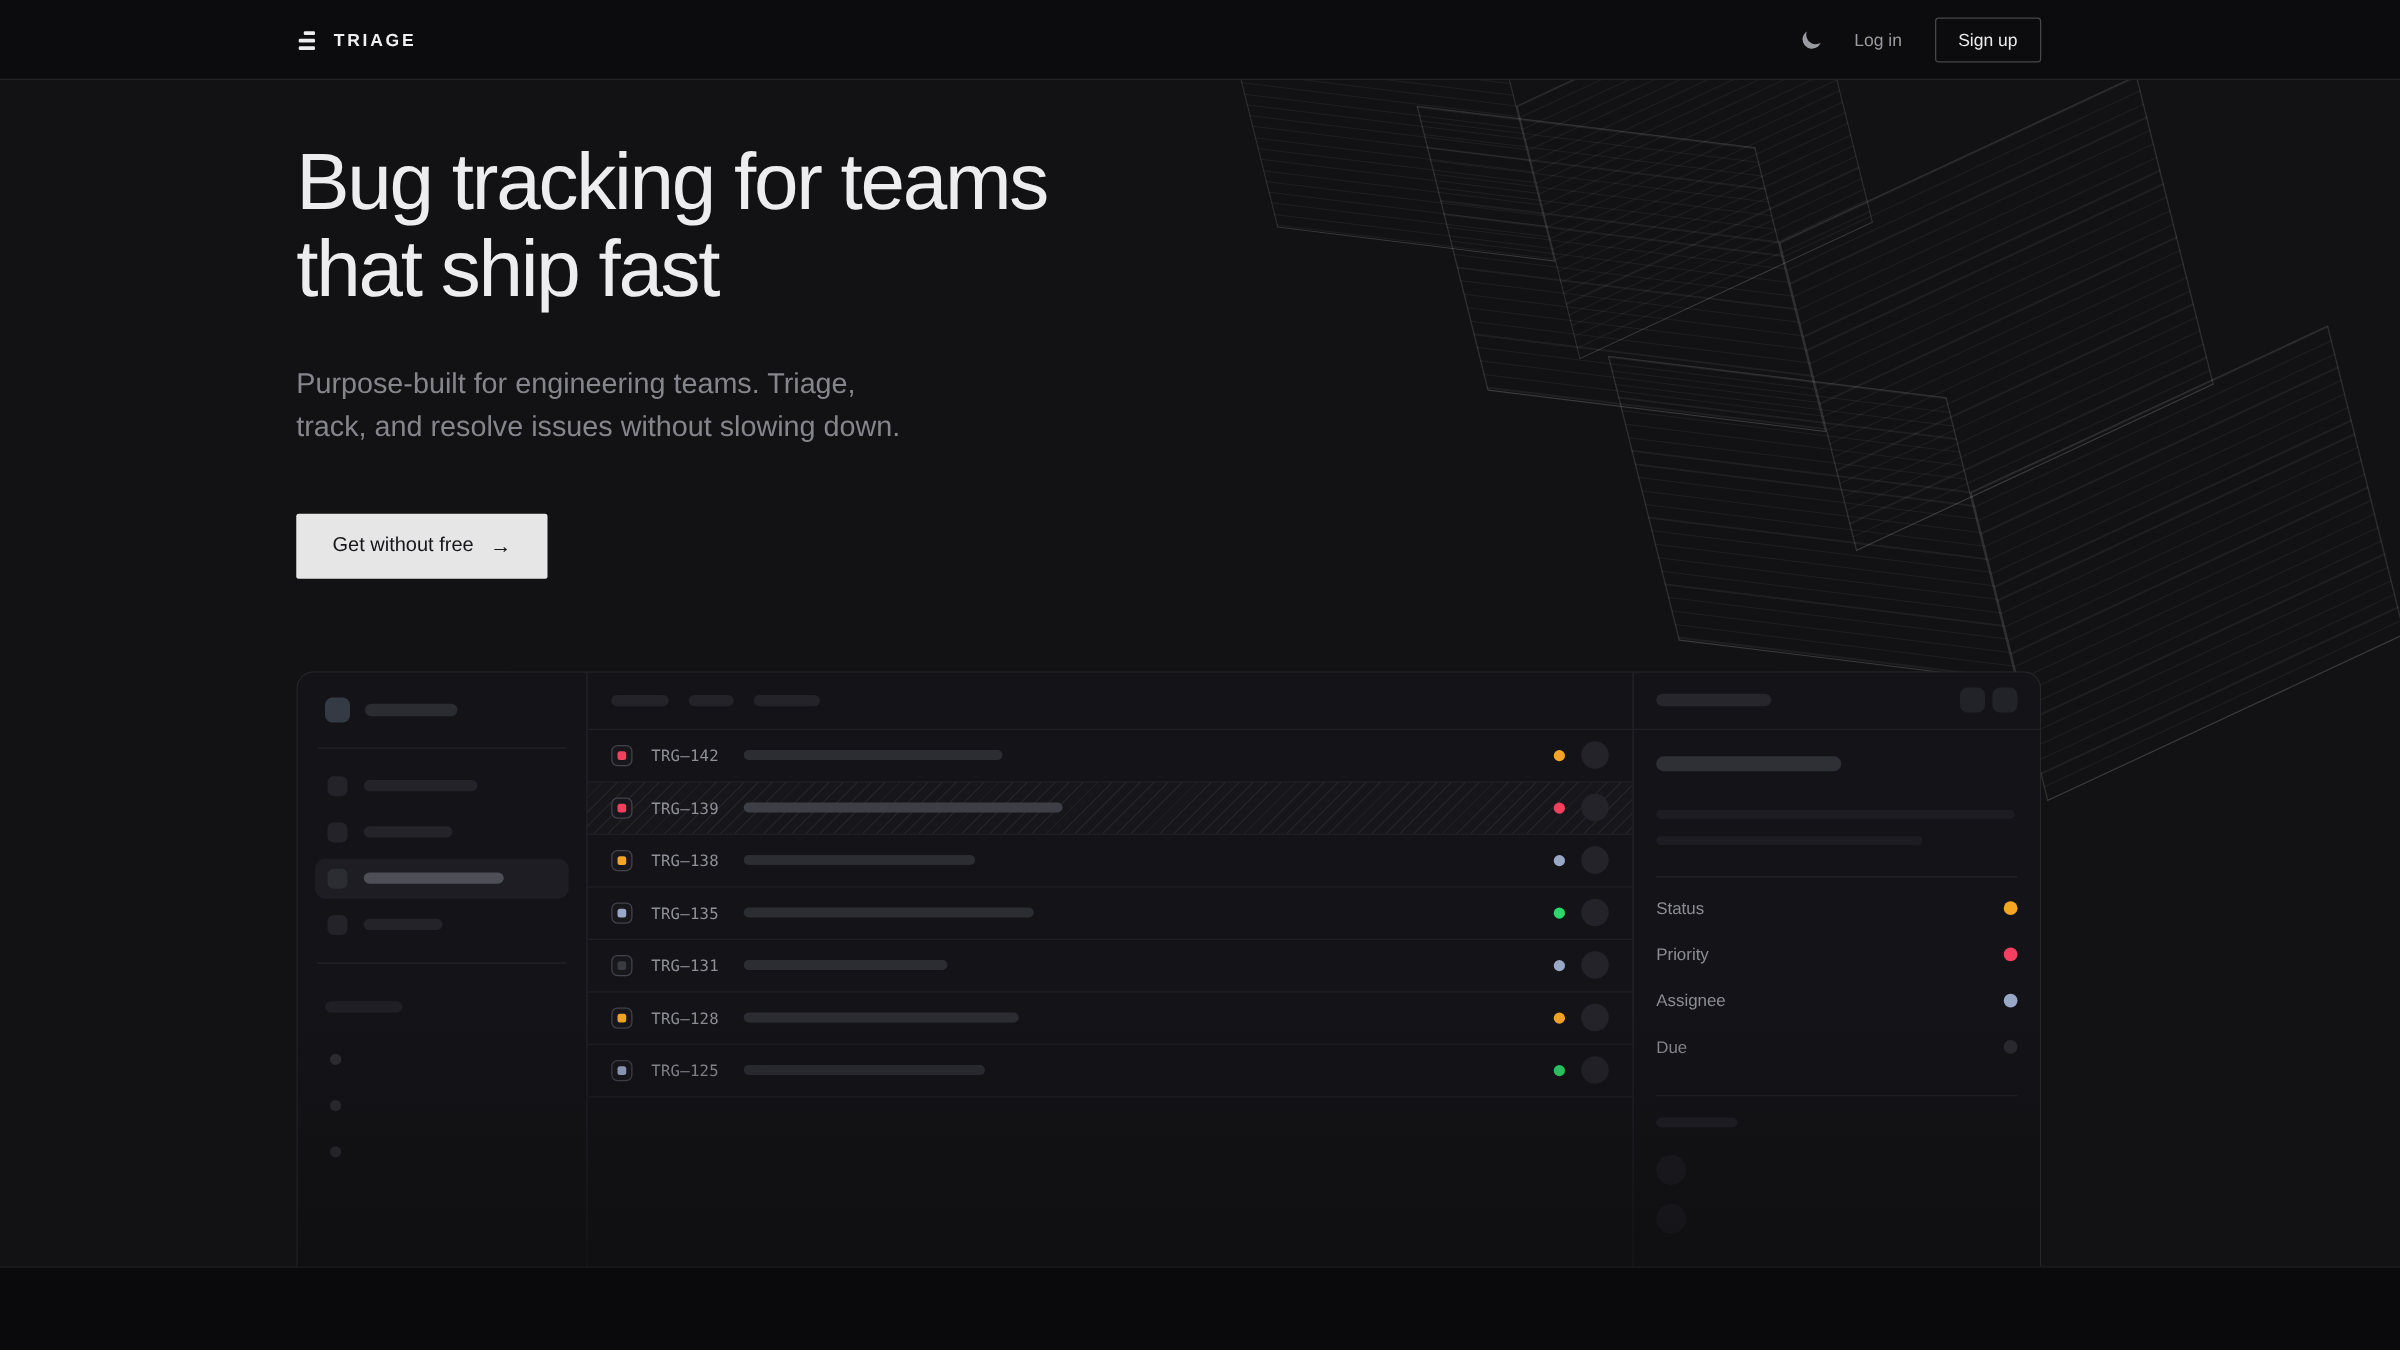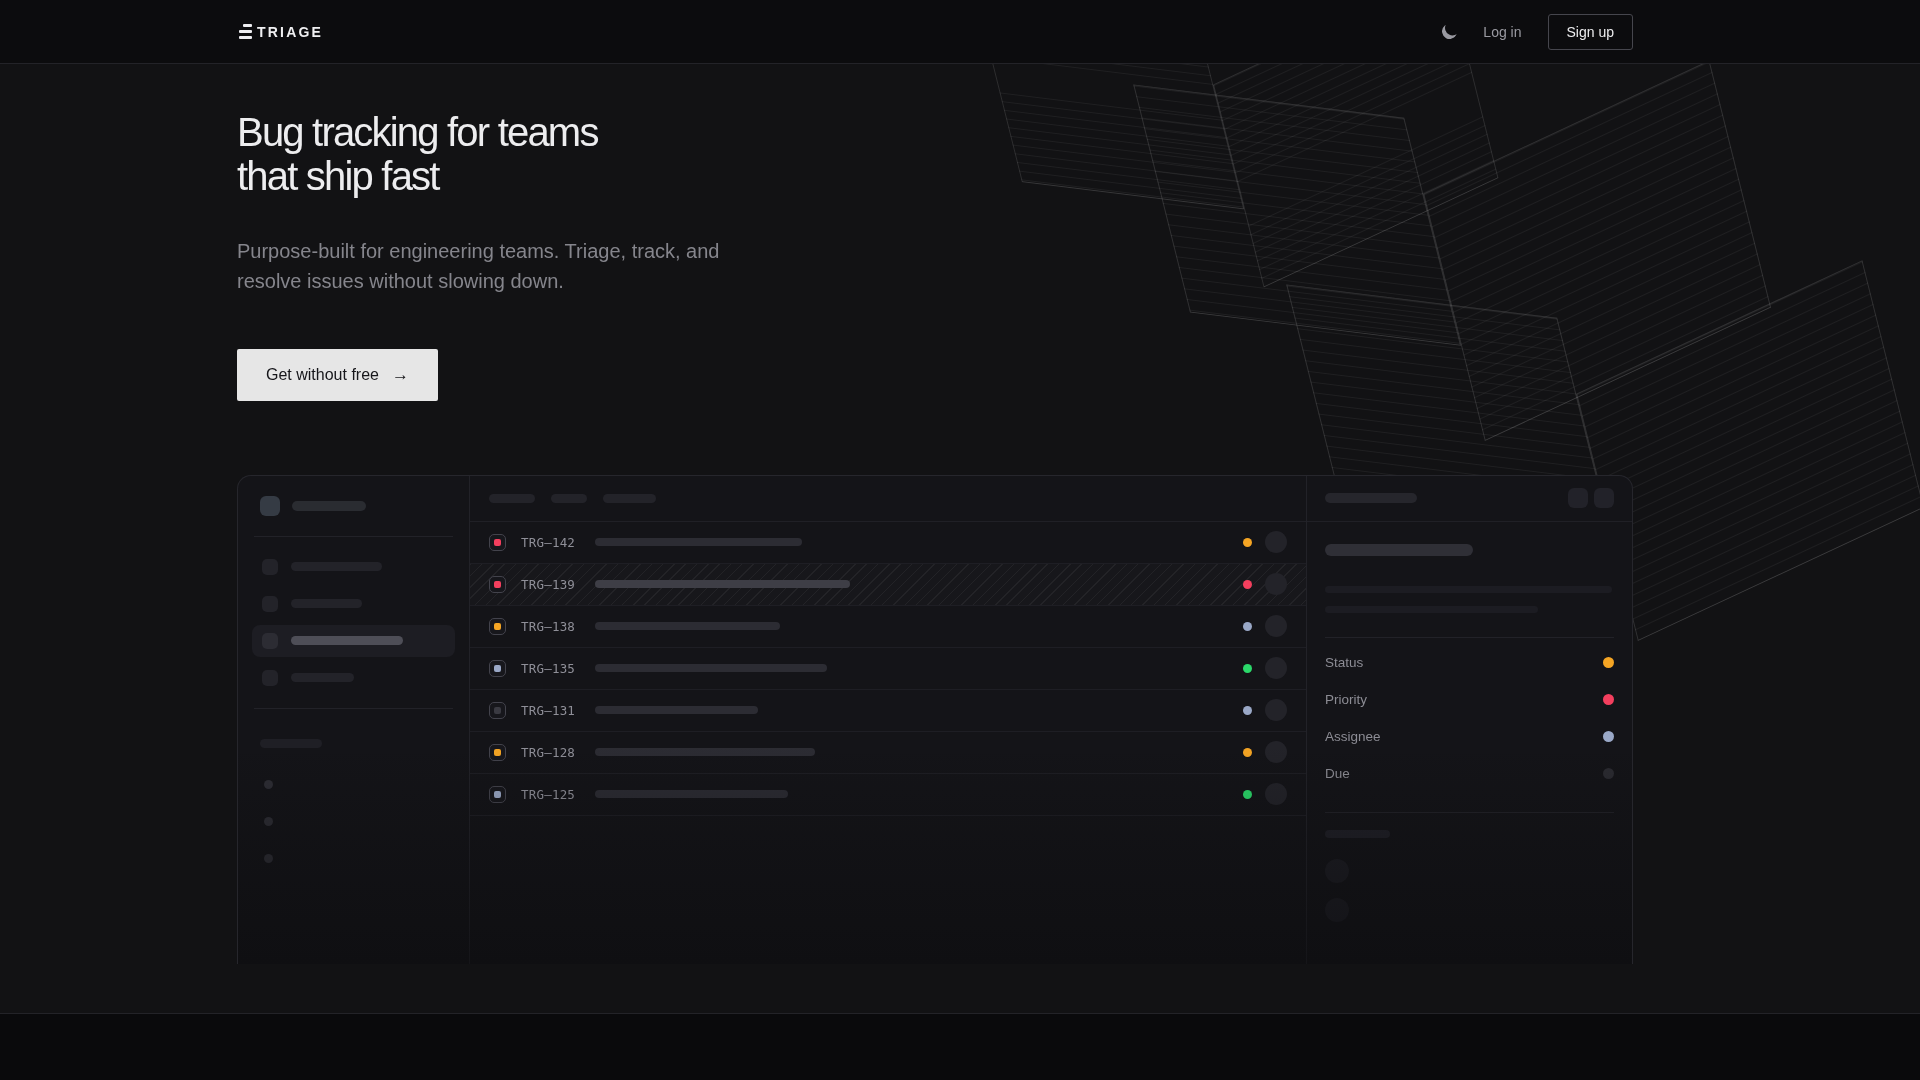--- a/index.html
+++ b/index.html
@@ -5,39 +5,39 @@
   * { margin:0; padding:0; box-sizing:border-box; }
   html,body { width:1920px; height:1080px; overflow:hidden; background:#121214;
     font-family:"Liberation Sans", sans-serif; }
 
   .container { width:1396px; margin-left:237px; }
 
   
   .navbar { height:64px; background:#0c0c0e; border-bottom:1px solid #232328;
     position:relative; z-index:5; }
   .navbar .container { height:100%; display:flex; align-items:center; justify-content:space-between; }
-  .brand { display:flex; align-items:flex-start; gap:5px; }
+  .brand { display:flex; align-items:flex-end; gap:15px; }
   .logo-icon { display:flex; flex-direction:column; align-items:flex-end; gap:3px; width:15px; }
   .logo-icon .lb { height:3px; border-radius:1px; background:#ededf0; }
   .lb1 { width:9px; } .lb2 { width:13px; } .lb3 { width:13px; }
   .brand-name { font-size:14px; font-weight:700; letter-spacing:2.2px; color:#f0f0f2; }
   .nav-right { display:flex; align-items:center; gap:26px; }
   .moon { width:15px; height:15px; border-radius:50%;
     box-shadow: inset 4px -2.5px 0 0 #9a9aa1; transform:rotate(-18deg); cursor:pointer; }
   .nav-login { font-size:14px; color:#9a9aa1; cursor:pointer; }
   .btn-signup { font-size:14px; color:#ececee; background:transparent;
     border:1px solid #46464d; border-radius:3px; padding:9px 18px; cursor:pointer;
     font-family:"Liberation Sans", sans-serif; }
 
   
   .hero { position:relative; height:949px; overflow:hidden; background:#121214; }
   .hero-content { position:relative; z-index:2; padding-top:46px; }
-  h1.hero-title { font-size:40px; line-height:1.1; font-weight:500; letter-spacing:-1.8px;
+  h1.hero-title { font-size:64px; line-height:1.1; font-weight:500; letter-spacing:-1.8px;
     color:#ededef; white-space:pre-line; }
-  .hero-sub { margin-top:38px; font-size:20px; line-height:1.52; color:#85858c; max-width:500px; }
+  .hero-sub { margin-top:38px; font-size:23px; line-height:1.52; color:#85858c; max-width:500px; }
   .btn-cta { margin-top:52px; display:inline-flex; align-items:center; gap:13px;
     background:#e6e6e6; color:#16161a; border:none; border-radius:2px;
     padding:17px 29px; font-size:16px; font-weight:500; cursor:pointer;
     font-family:"Liberation Sans", sans-serif; }
   .cta-arrow { font-size:17px; line-height:1; }
 
   
   .ribbon { position:absolute; pointer-events:none; z-index:0; }
   .quad { position:absolute; top:0; border:1px solid rgba(255,255,255,0.13);
     background:repeating-linear-gradient(180deg, rgba(255,255,255,0.055) 0px,

